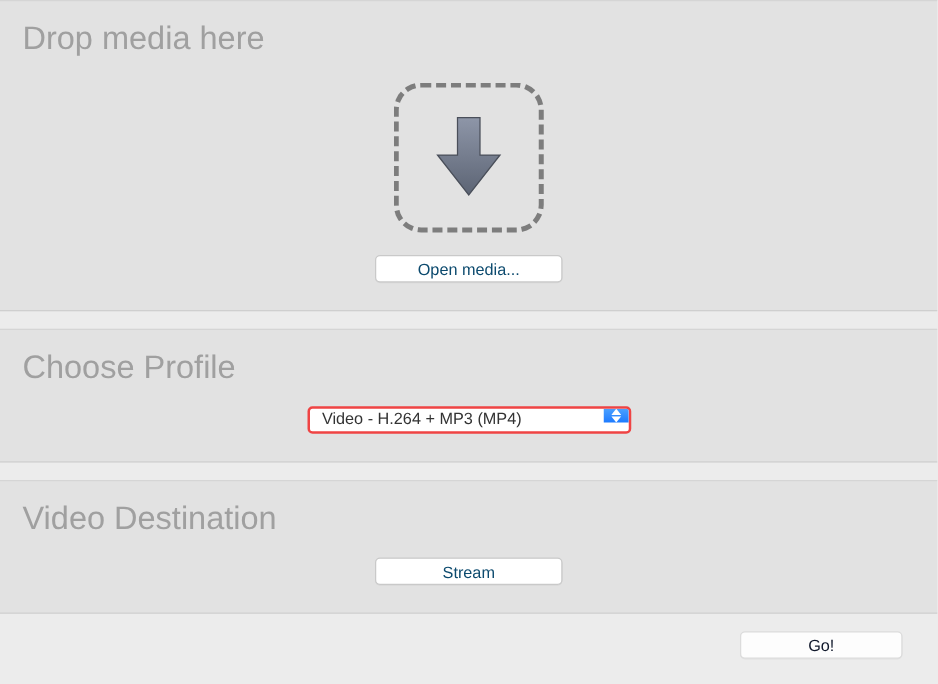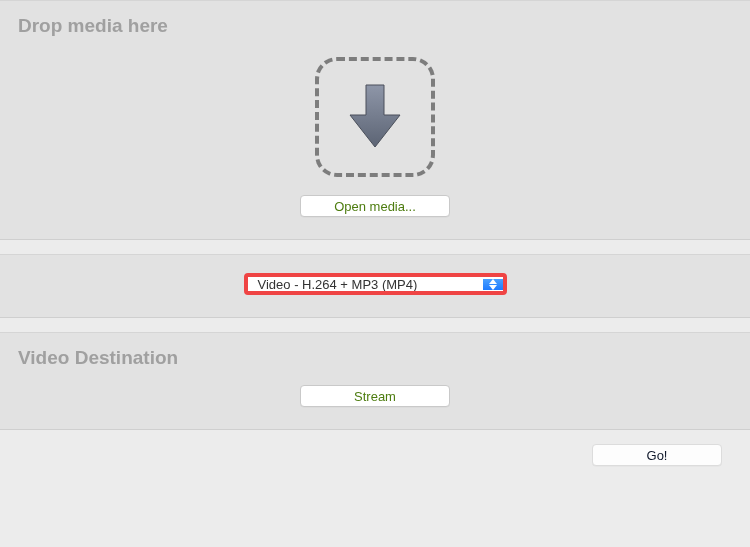--- a/index.html
+++ b/index.html
@@ -14,23 +14,23 @@
     overflow: hidden;
   }
   .panel {
     background: #e2e2e2;
     border-top: 1px solid #d5d5d5;
     border-bottom: 1px solid #cfcfcf;
     padding: 14px 18px 22px 18px;
     margin-bottom: 14px;
   }
   .section-title {
-    font-size: 19px;
+    font-size: 26px;
     color: #a0a0a0;
-    font-weight: 700;
+    font-weight: 400;
     margin-bottom: 16px;
   }
   .drop-panel {
     text-align: center;
   }
   .dropzone-wrap {
     display: inline-block;
     margin-top: 4px;
   }
   .dashed-box {
@@ -49,40 +49,40 @@
     display: inline-flex;
     align-items: center;
     justify-content: center;
     min-width: 150px;
     height: 22px;
     padding: 0 14px;
     background: #ffffff;
     border: 1px solid #c9c9c9;
     border-radius: 4px;
     font-size: 13px;
-    color: #4d7c0f;
+    color: #0c4a6e;
     box-shadow: 0 0.5px 0 rgba(0,0,0,0.05);
     box-sizing: border-box;
     cursor: default;
   }
   .btn.small { min-width: 120px; }
   .profile-row {
     display: flex;
     justify-content: center;
     align-items: center;
     gap: 10px;
     margin-top: 4px;
   }
   .select-wrap {
     display: flex;
-    align-items: center;
+    align-items: flex-start;
     height: 22px;
     border-radius: 4px;
     overflow: hidden;
-    border: 4px solid #ef4444;
+    border: 2px solid #ef4444;
     background: #fff;
     box-sizing: border-box;
   }
   .select-text {
     padding: 0 10px;
     display: flex;
     align-items: center;
     font-size: 13px;
     min-width: 215px;
   }
@@ -134,20 +134,21 @@
         </svg>
       </span>
     </div>
     <div class="btn">
       <span>Open media...</span>
     </div>
   </div>
 </div>
 
 <div class="panel">
+  <div class="section-title">Choose Profile</div>
   <div class="profile-row">
     <div class="select-wrap">
       <div class="select-text">Video - H.264 + MP3 (MP4)</div>
       <div class="select-chevron">
         <svg width="8" height="5" viewBox="0 0 8 5">
             <path d="M0 5 L4 0 L8 5 Z" fill="#fff"></path>
           </svg>
         <svg width="8" height="5" viewBox="0 0 8 5">
             <path d="M0 0 L4 5 L8 0 Z" fill="#fff"></path>
           </svg>

